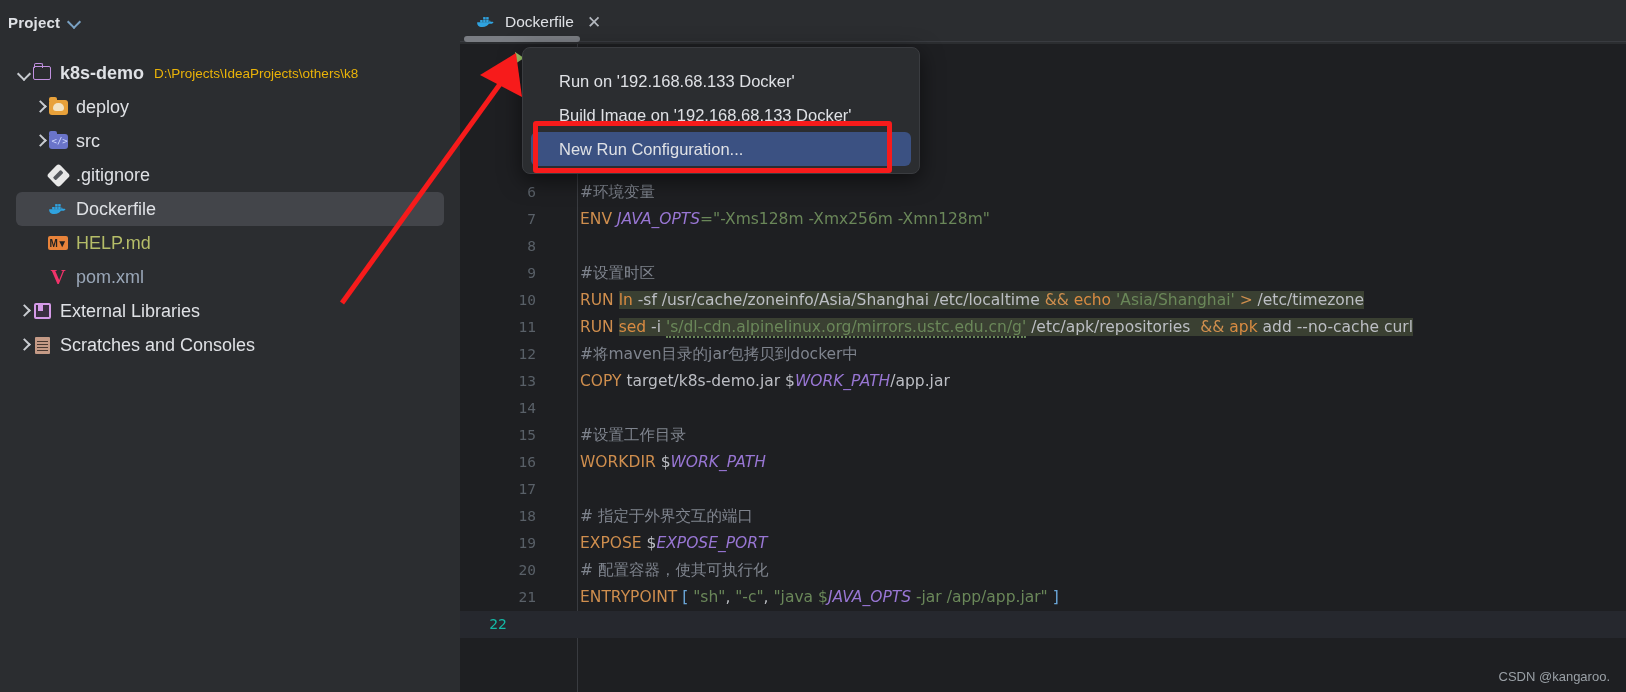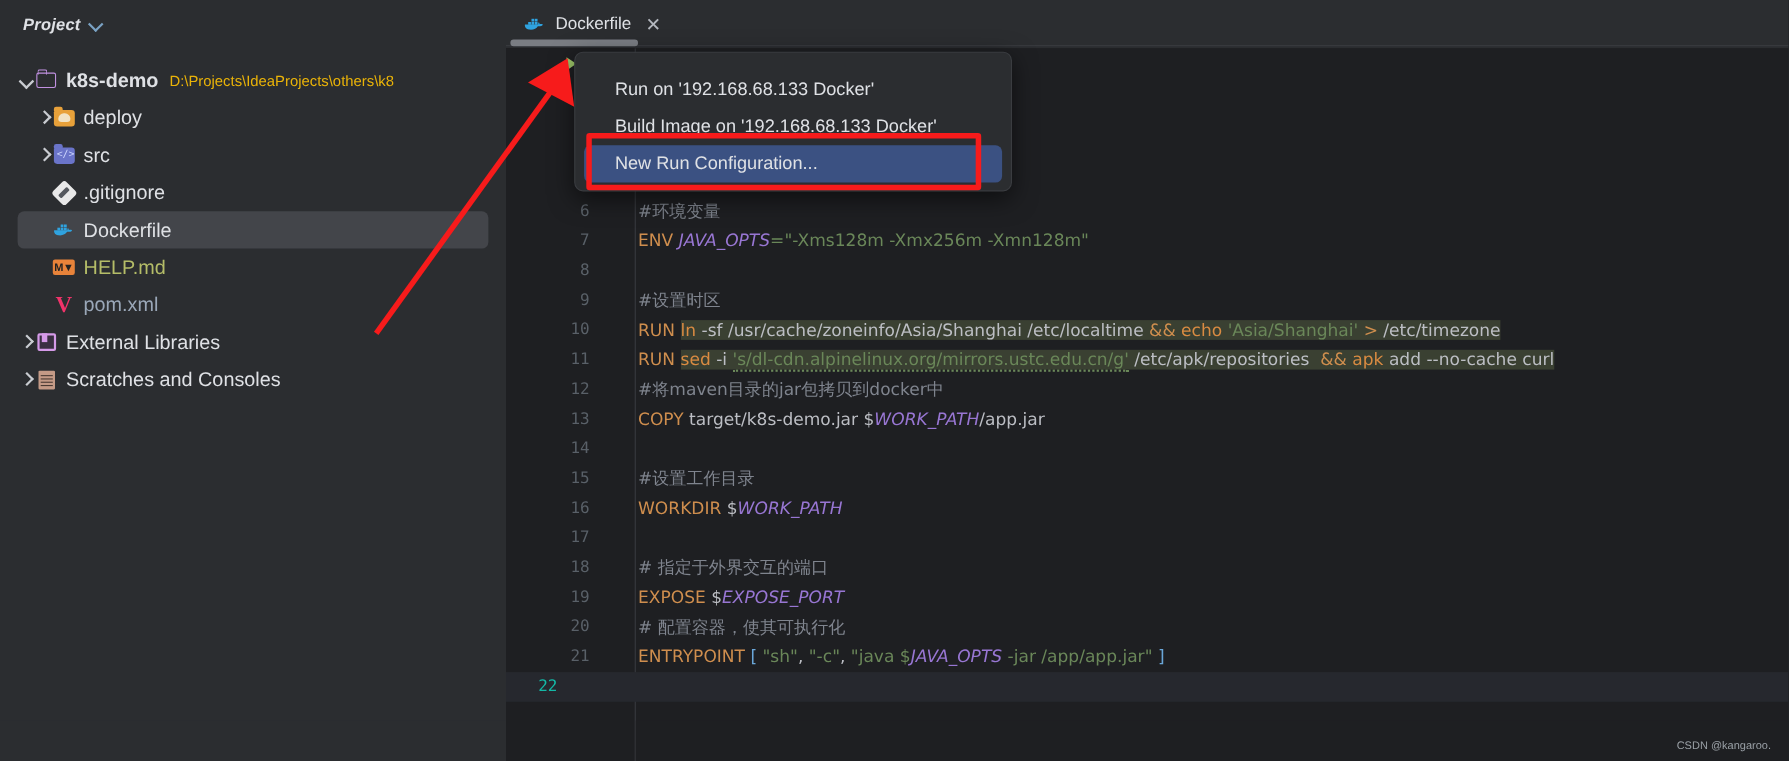--- a/index.html
+++ b/index.html
@@ -12,21 +12,21 @@
   .app { position: relative; width: 1626px; height: 692px; display: flex; }
 
   
   .sidebar {
     width: 460px; height: 692px;
     background: #2b2d30;
     position: relative; flex: 0 0 460px;
   }
   .sb-header {
     height: 44px; display: flex; align-items: center;
-    padding-left: 21px; gap: 8px; font-style: italic;
+    padding-left: 8px; gap: 8px;
   }
   .sb-title { color: #dfe1e5; font-size: 15px; font-weight: bold; letter-spacing: .2px; }
   .chev-dn { width: 12px; height: 12px; display:inline-block; position: relative; }
   .chev-dn::after {
     content:""; position:absolute; left:1px; top:1px;
     width:8px; height:8px;
     border-right:2px solid #7aa2c4; border-bottom:2px solid #7aa2c4;
     transform: rotate(45deg);
   }
   .tree { padding-top: 12px; }
@@ -136,21 +136,21 @@
   
   .redbox {
     position:absolute; left:533px; top:121px; width:359px; height:52px;
     border:5px solid #f71b1b; border-radius:3px; z-index:60; pointer-events:none;
   }
   
   .redarrow { position:absolute; left:320px; top:45px; z-index:55; pointer-events:none; }
 
   .watermark {
     position:absolute; right:16px; bottom:8px;
-    color:#9aa0a6; font-size:10px;
+    color:#9aa0a6; font-size:13px;
   }
   .bottom-strip { position:absolute; left:118px; right:0; bottom:0; height:37px; background:#1e1f22; }
   .sb-bottom { position:absolute; left:0; bottom:0; width:460px; height:37px; background:#2b2d30; }
 </style>
 </head>
 <body>
 
 <div class="app">
 
   <div class="sidebar">

